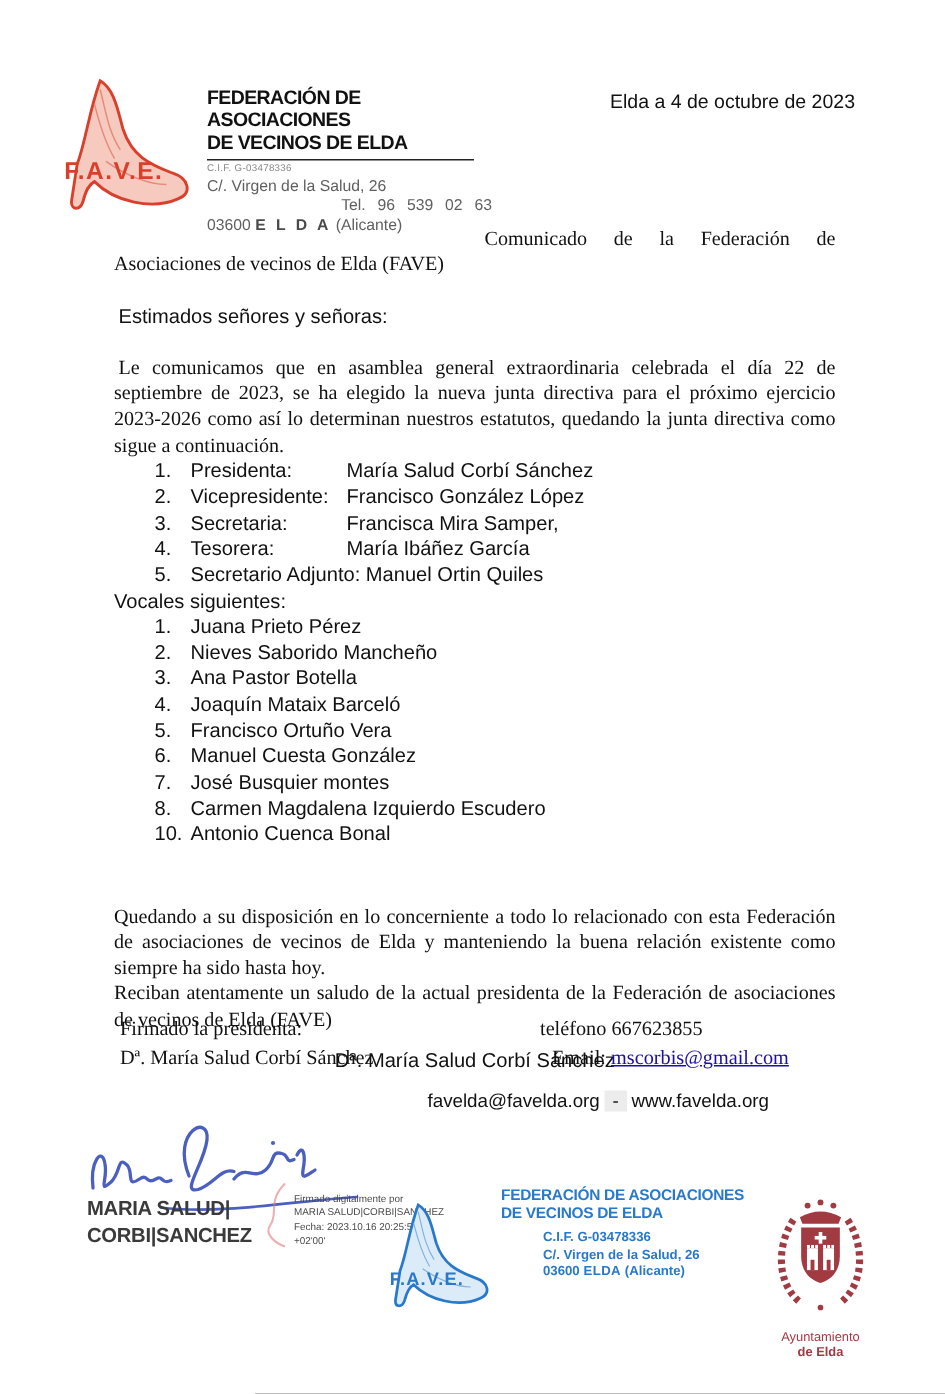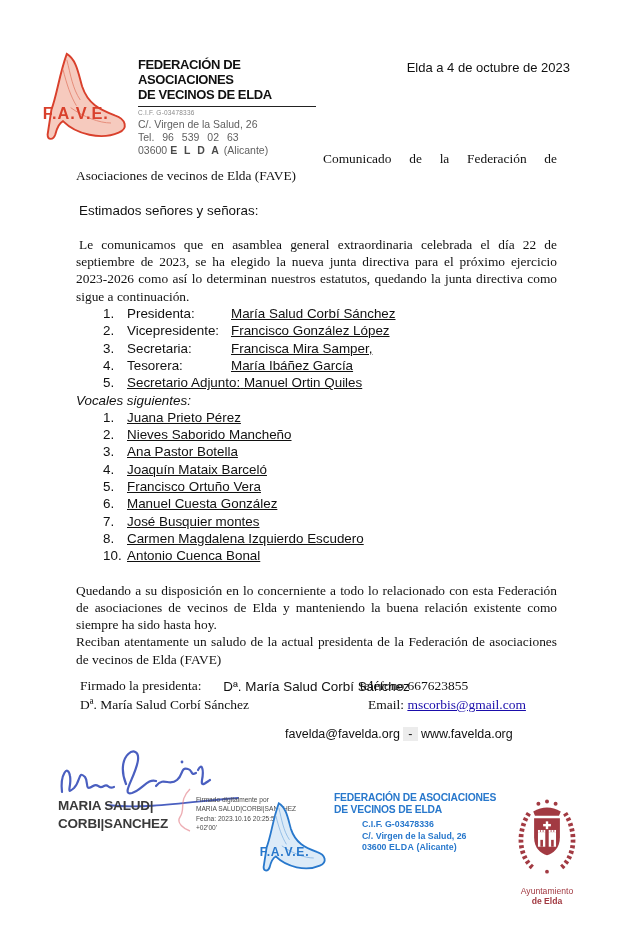--- a/index.html
+++ b/index.html
@@ -13,35 +13,35 @@
     overflow:hidden;
   }
   
   .header{position:absolute;left:38px;top:46px;display:flex;}
   .logo-shoe{width:96px;height:106px;}
   .header-text{margin-left:4px;padding-top:12px;width:190px;}
   .org-title{font-weight:bold;font-size:13px;line-height:1.15;letter-spacing:-0.4px;color:#111;}
   .org-rule{border:none;border-top:1.6px solid #222;margin:3px 0 2px 0;width:178px;}
   .org-cif{font-size:6.5px;color:#8a8a8a;letter-spacing:0.2px;}
   .org-addr{font-size:10.5px;color:#5f5f5f;line-height:1.25;margin-top:2px;}
-  .org-phone{word-spacing:5px;}
+  .org-phone{word-spacing:5px;text-align:right;}
   .org-city b{letter-spacing:2px;color:#4a4a4a;}
   .date-line{position:absolute;right:60px;top:60px;font-size:13px;color:#111;}
 
   
   .body-text{position:absolute;left:76px;top:150px;width:481px;font-size:13.4px;line-height:17.3px;color:#111;}
   .p-just{text-align:justify;margin:0 0 17px 0;font-family:Liberation Serif, serif;}
   .p-comunicado{text-indent:247px;}
   .p-plain{margin:0 0 17px 0;padding-left:3px;}
   .p-intro{text-indent:3px;}
   ol.doc-list{list-style:none;margin:0;padding:0 0 0 27px;}
-  ol.doc-list li{margin:0;text-decoration:underline;}
+  ol.doc-list li{margin:0;}
   .li-num{display:inline-block;width:24px;}
   .li-role{display:inline-block;min-width:104px;}
-  .vocales-heading{margin:0;font-style:italic;}
+  .vocales-heading{margin:0;}
   .gap{height:17px;}
   .centered-name{text-align:center;margin-top:10px;}
 
   
   .serif{font-family:"Liberation Serif", serif;font-size:13.5px;color:#111;}
   .contact-left{position:absolute;left:80px;top:676px;line-height:19px;}
   .contact-right{position:absolute;left:360px;top:676px;line-height:19px;}
   .email-link{color:#1a0dab;text-decoration:underline;cursor:pointer;}
   .web-line{position:absolute;left:285px;top:727px;font-size:12.5px;color:#111;}
   .web-sep{background:#ececec;padding:0 5px;}
@@ -122,21 +122,21 @@
       <li><span class="li-num">4.</span><span>Joaquín Mataix Barceló</span></li>
       <li><span class="li-num">5.</span><span>Francisco Ortuño Vera</span></li>
       <li><span class="li-num">6.</span><span>Manuel Cuesta González</span></li>
       <li><span class="li-num">7.</span><span>José Busquier montes</span></li>
       <li><span class="li-num">8.</span><span>Carmen Magdalena Izquierdo Escudero</span></li>
       <li><span class="li-num">10.</span><span>Antonio Cuenca Bonal</span></li>
     </ol>
 
     <div class="gap"></div>
 
-    <p class="p-just" style="margin-bottom:0;">Quedando a su disposición en lo concerniente a todo lo relacionado con esta Federación de asociaciones de vecinos de Elda y manteniendo la buena relación existente como siempre ha sido hasta hoy.</p>
+    <p class="p-just" style="margin-bottom:0;margin-top:20px;">Quedando a su disposición en lo concerniente a todo lo relacionado con esta Federación de asociaciones de vecinos de Elda y manteniendo la buena relación existente como siempre ha sido hasta hoy.</p>
     <p class="p-just" style="margin-bottom:0;">Reciban atentamente un saludo de la actual presidenta de la Federación de asociaciones de vecinos de Elda (FAVE)</p>
 
     <p class="centered-name">Dª. María Salud Corbí Sánchez</p>
   </div>
 
   <div class="contact-left serif">
     <div>Firmado la presidenta:</div>
     <div>Dª. María Salud Corbí Sánchez</div>
   </div>
 

